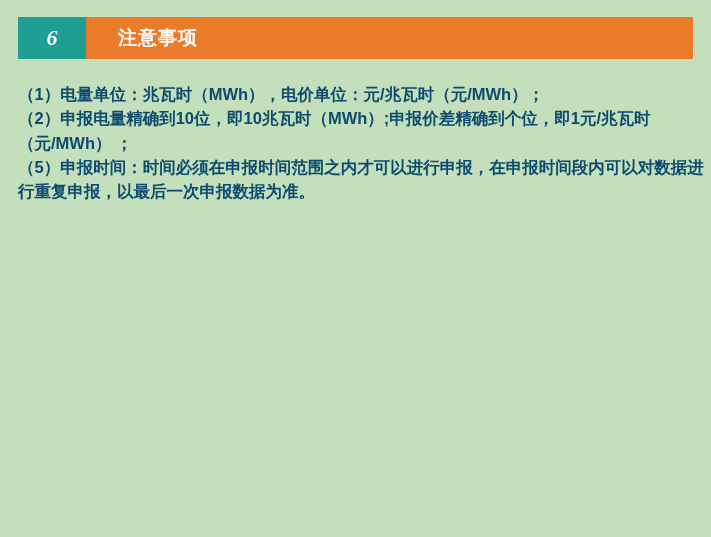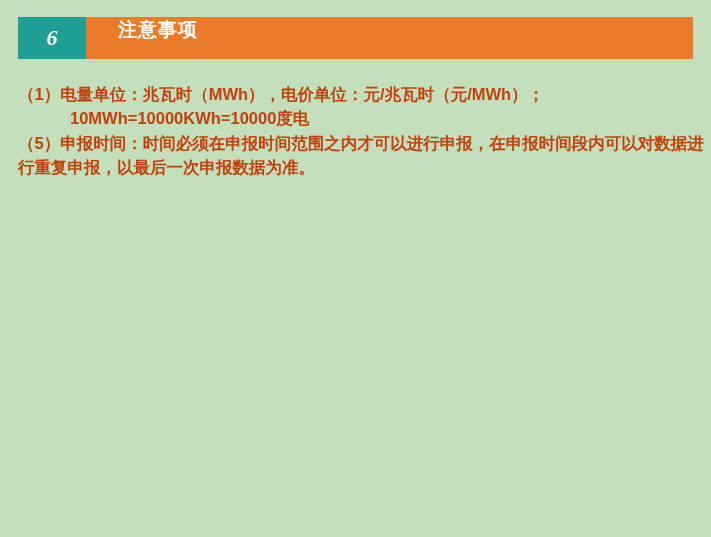--- a/index.html
+++ b/index.html
@@ -40,37 +40,38 @@
     font-family: "Liberation Serif", "DejaVu Serif", serif;
     font-style: italic;
     font-weight: bold;
     font-size: 22px;
     letter-spacing: 0px;
   }
   .header-title-bar {
     flex: 1 1 auto;
     background: #ea7b28;
     display: flex;
+    align-items: center;
     padding-left: 32px;
     box-sizing: border-box;
   }
   .header-title {
     color: #ffffff;
     font-size: 19px;
     font-weight: bold;
     letter-spacing: 1px;
   }
 
   
   .body-text {
     position: absolute;
     left: 18px;
     top: 82px;
     width: 686px;
-    color: #c2410c;
+    color: #0c4a6e;
     font-size: 16.5px;
     font-weight: bold;
     line-height: 1.47;
     letter-spacing: 0px;
   }
   .line {
     display: block;
     white-space: normal;
   }
   .line.indent {
@@ -84,17 +85,17 @@
 
   <div class="header">
     <div class="header-number">6</div>
     <div class="header-title-bar">
       <span class="header-title">注意事项</span>
     </div>
   </div>
 
   <div class="body-text">
     <span class="line">（1）电量单位：兆瓦时（MWh），电价单位：元/兆瓦时（元/MWh）；</span>
-    <span class="line indent">10MWh=10000KWh=10000度电</span>
+    <span class="line">（2）申报电量精确到10位，即10兆瓦时（MWh）;申报价差精确到个位，即1元/兆瓦时（元/MWh） ；</span>
     <span class="line">（5）申报时间：时间必须在申报时间范围之内才可以进行申报，在申报时间段内可以对数据进行重复申报，以最后一次申报数据为准。</span>
   </div>
 
 </div>
 
 </body></html>

